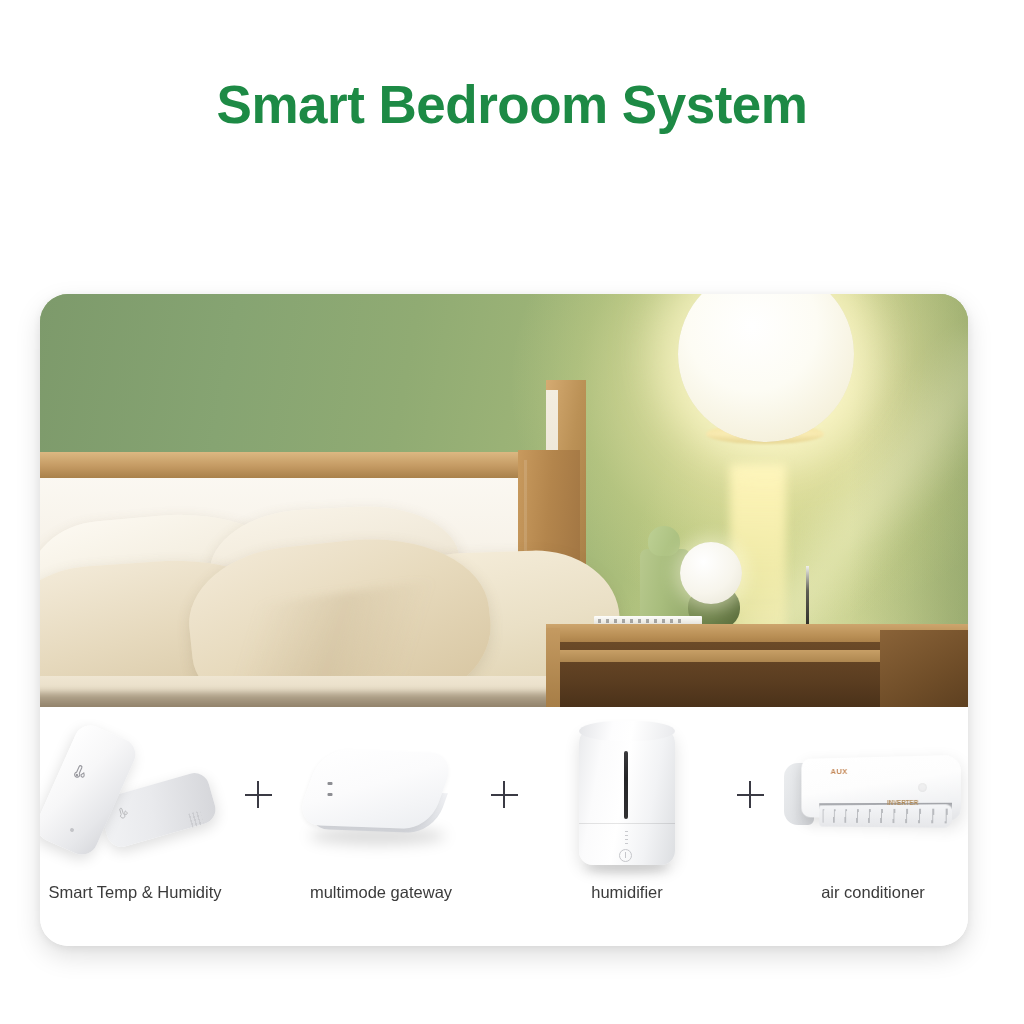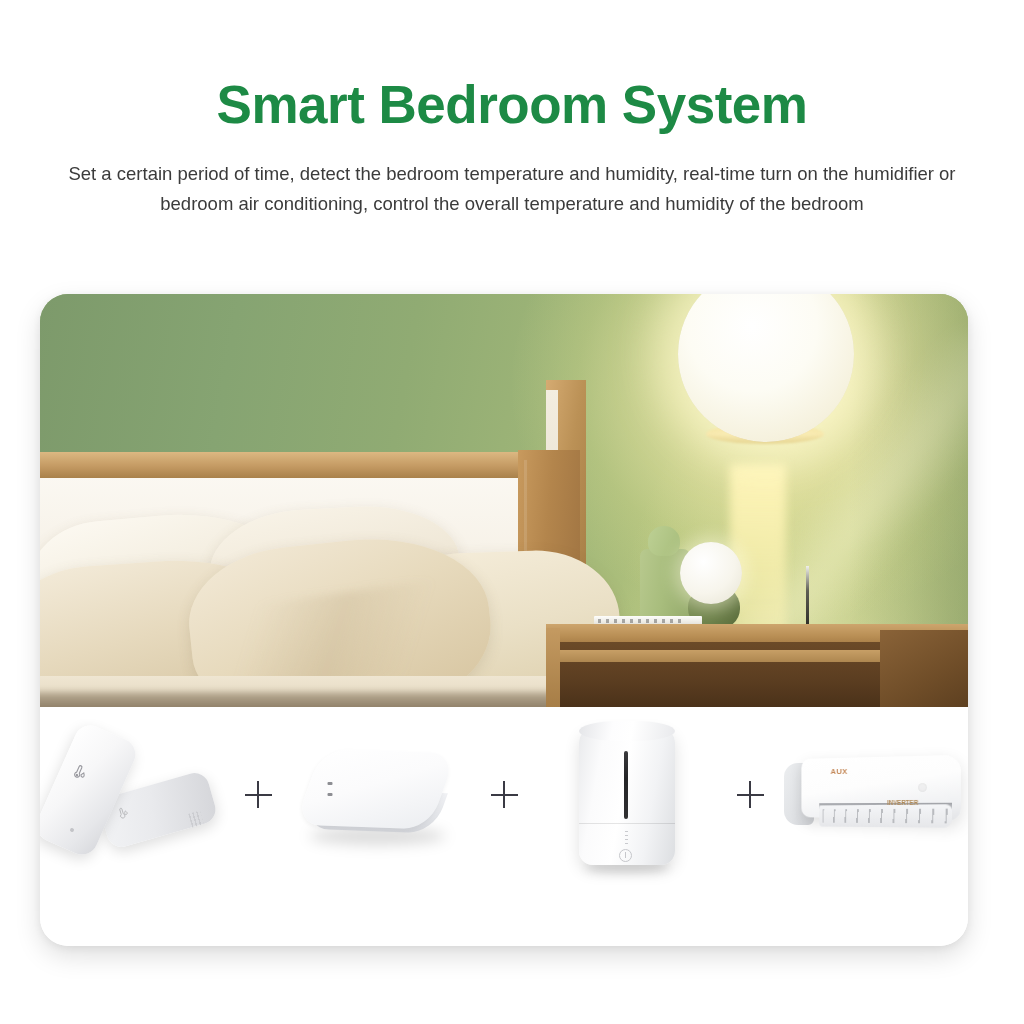--- a/index.html
+++ b/index.html
@@ -586,21 +586,20 @@
   }
   .label-gap { flex: 0 0 56px; }
 </style>
 </head>
 <body>
 
 <div class="page">
 
   <div class="header">
     <h1 class="title">Smart Bedroom System</h1>
-    <p class="subtitle">Set a certain period of time, detect the bedroom temperature and humidity, real-time turn on the humidifier or bedroom air conditioning, control the overall temperature and humidity of the bedroom</p>
   </div>
 
   <div class="card">
 
     <div class="photo">
       <div class="wall"></div>
       <div class="wall-streak"></div>
       <div class="wall-corner"></div>
 
       <div class="pendant-beam"></div>
@@ -716,16 +715,25 @@
               </div>
               <div class="ac-logo">AUX</div>
               <div class="ac-badge">INVERTER</div>
               <div class="ac-dot"></div>
             </div>
           </div>
         </div>
 
       </div>
 
+      <div class="labels">
+        <div class="label-cell">Smart Temp &amp; Humidity</div>
+        <div class="label-gap"></div>
+        <div class="label-cell">multimode gateway</div>
+        <div class="label-gap"></div>
+        <div class="label-cell">humidifier</div>
+        <div class="label-gap"></div>
+        <div class="label-cell">air conditioner</div>
+      </div>
 
     </div>
   </div>
 </div>
 
 </body></html>

